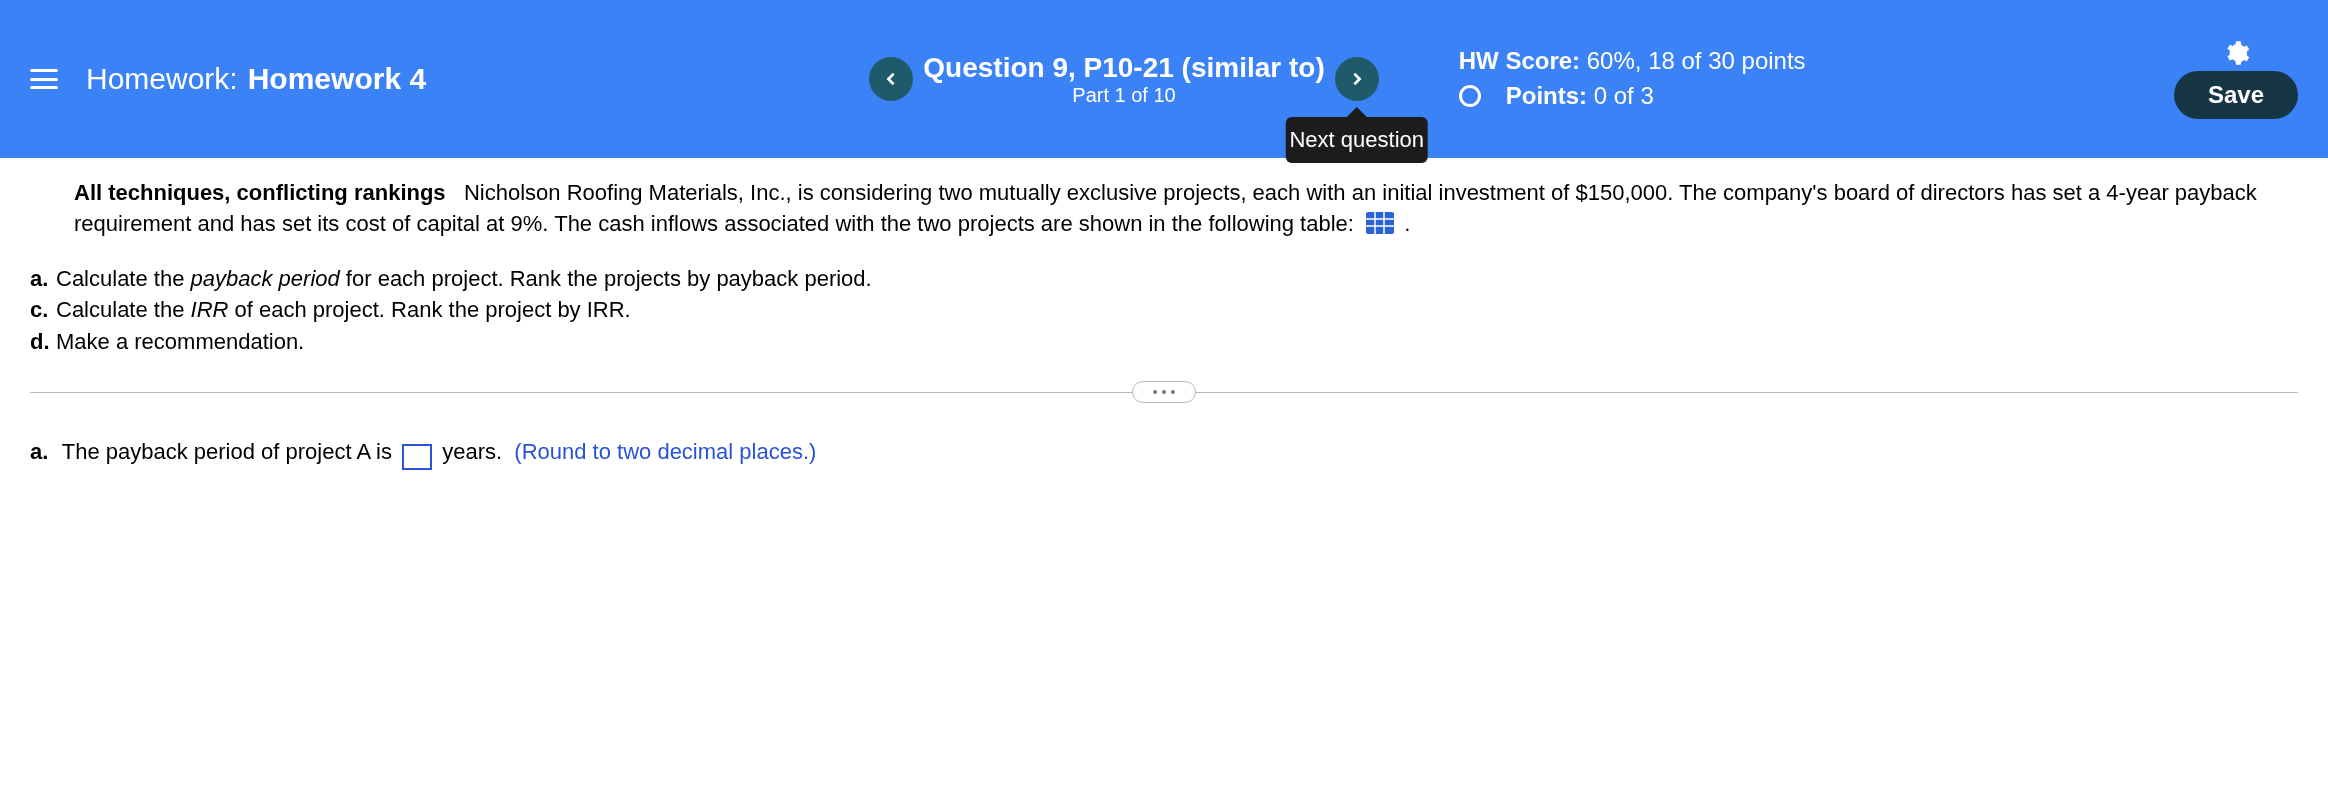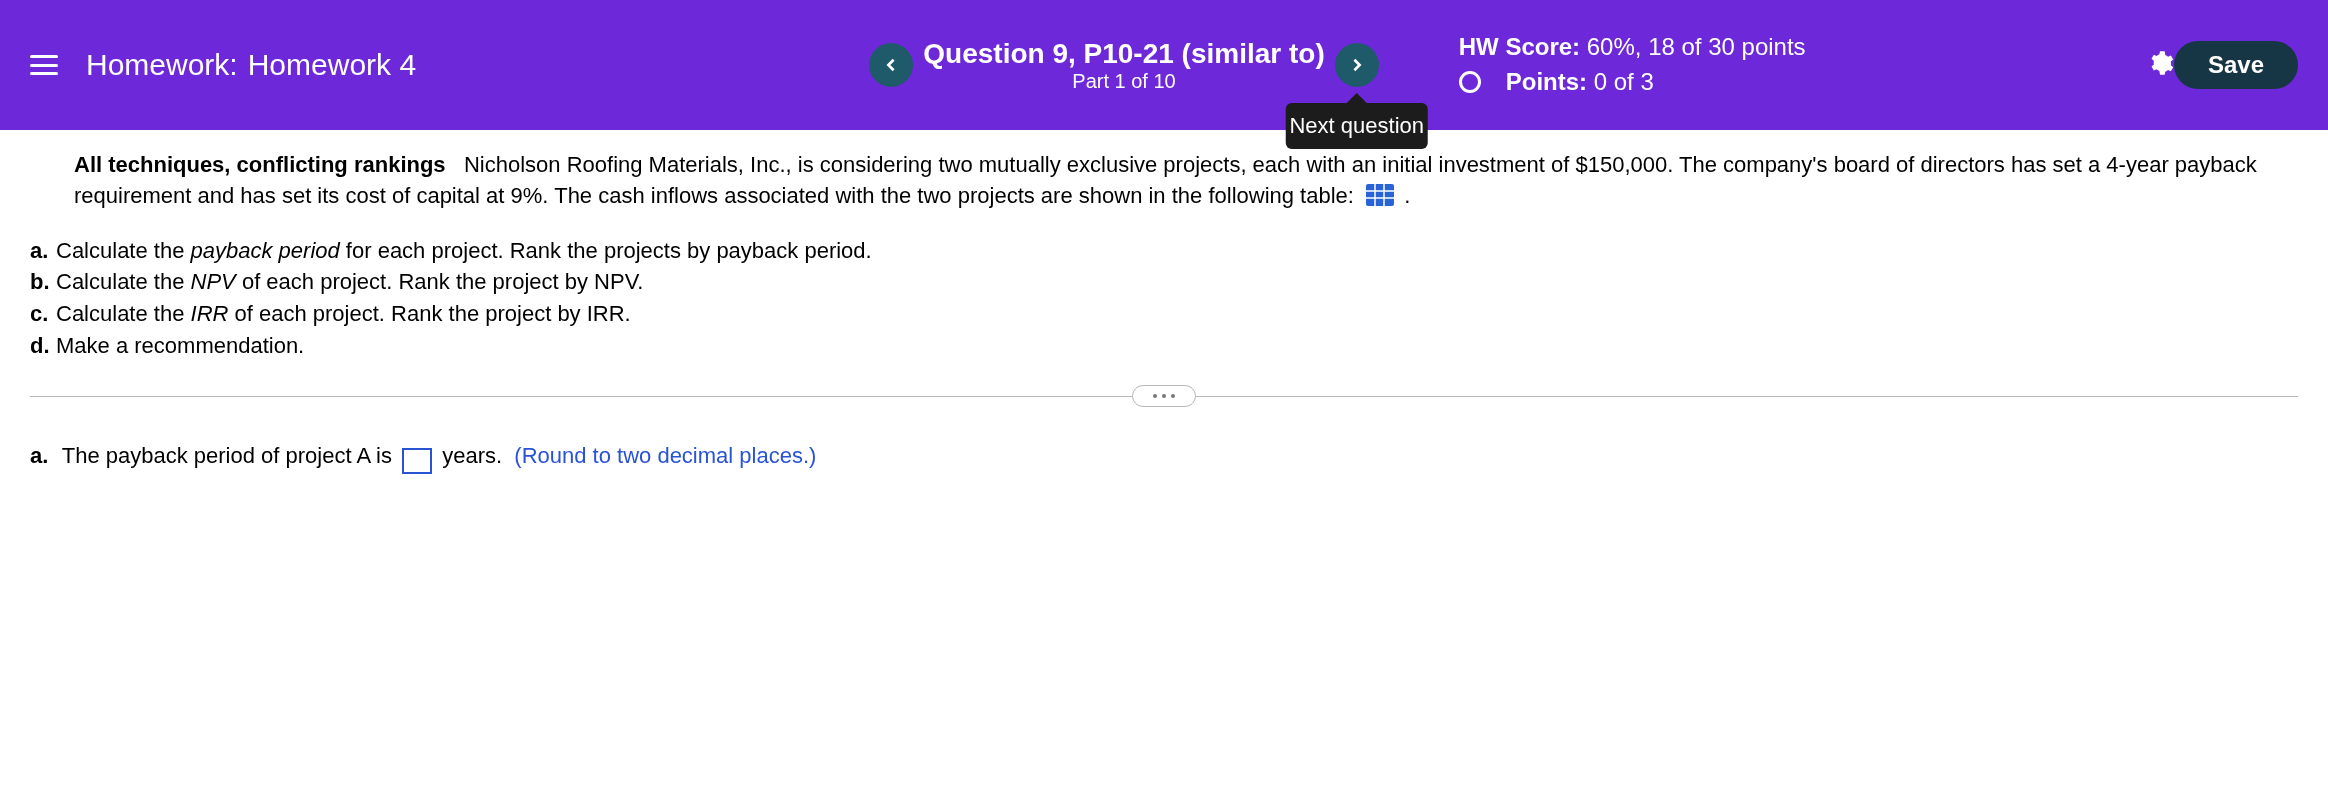--- a/index.html
+++ b/index.html
@@ -2,25 +2,25 @@
 <html><head>
 <meta charset="utf-8">
 <style>
   * { box-sizing: border-box; margin: 0; padding: 0; }
   html, body { width: 2328px; font-family: Arial, Helvetica, sans-serif; color: #000; }
   body { background: #fff; }
 
   
   .header {
     width: 100%;
-    background: #6d28d9;
+    background: #3b82f6;
     color: #fff;
     display: flex;
     align-items: center;
-    height: 130px;
+    height: 158px;
     padding: 0 30px;
     position: relative;
   }
   .header-left {
     display: flex;
     align-items: center;
     flex: 1 1 0;
     min-width: 0;
     font-size: 30px;
   }
@@ -35,21 +35,21 @@
     content: "";
     position: absolute;
     left: 0; width: 100%;
     height: 3px; background: #fff;
     border-radius: 2px;
   }
   .hamburger::before { top: 0; }
   .hamburger span   { top: 8.5px; }
   .hamburger::after  { bottom: 0; }
   .hw-prefix { font-weight: 400; margin-right: 10px; }
-  .hw-title  { font-weight: 400; }
+  .hw-title  { font-weight: 700; }
 
   .header-center {
     display: flex;
     align-items: center;
     flex: 0 0 auto;
   }
   .circle-btn {
     width: 44px; height: 44px;
     border-radius: 50%;
     background: #1f5a6b;
@@ -94,21 +94,21 @@
     gap: 30px;
   }
   .score-block { font-size: 24px; line-height: 1.45; }
   .score-block .bold { font-weight: 700; }
   .points-row { display: flex; align-items: center; gap: 25px; }
   .points-circle {
     width: 22px; height: 22px; border: 3px solid #fff; border-radius: 50%;
     display: inline-block; flex-shrink: 0;
   }
 
-  .right-controls { display: flex; flex-direction: row; align-items: center; }
+  .right-controls { display: flex; flex-direction: column; align-items: center; }
   .gear-icon { cursor: pointer; }
   .gear-icon svg { width: 28px; height: 28px; fill: #fff; }
   .save-btn {
     background: #173645;
     border-radius: 26px;
     padding: 10px 34px;
     font-size: 24px;
     font-weight: 700;
     color: #fff;
     cursor: pointer;
@@ -233,23 +233,20 @@
       </svg>
     </span>
     <span>.</span>
   </p>
 
   <ol class="tasks">
     <li>
       <span class="marker">a.</span><span>Calculate the </span><em class="metric">payback period</em><span> for each project.  Rank the projects by payback period.</span>
     </li>
     <li>
-      <span class="marker">b.</span><span>Calculate the </span><em class="metric">NPV</em><span> of each project.  Rank the project by NPV.</span>
-    </li>
-    <li>
       <span class="marker">c.</span><span>Calculate the </span><em class="metric">IRR</em><span> of each project.  Rank the project by IRR.</span>
     </li>
     <li>
       <span class="marker">d.</span><span>Make a recommendation.</span>
     </li>
   </ol>
 
   <div class="divider-wrap">
     <hr class="divider-line">
     <div class="divider-pill">

